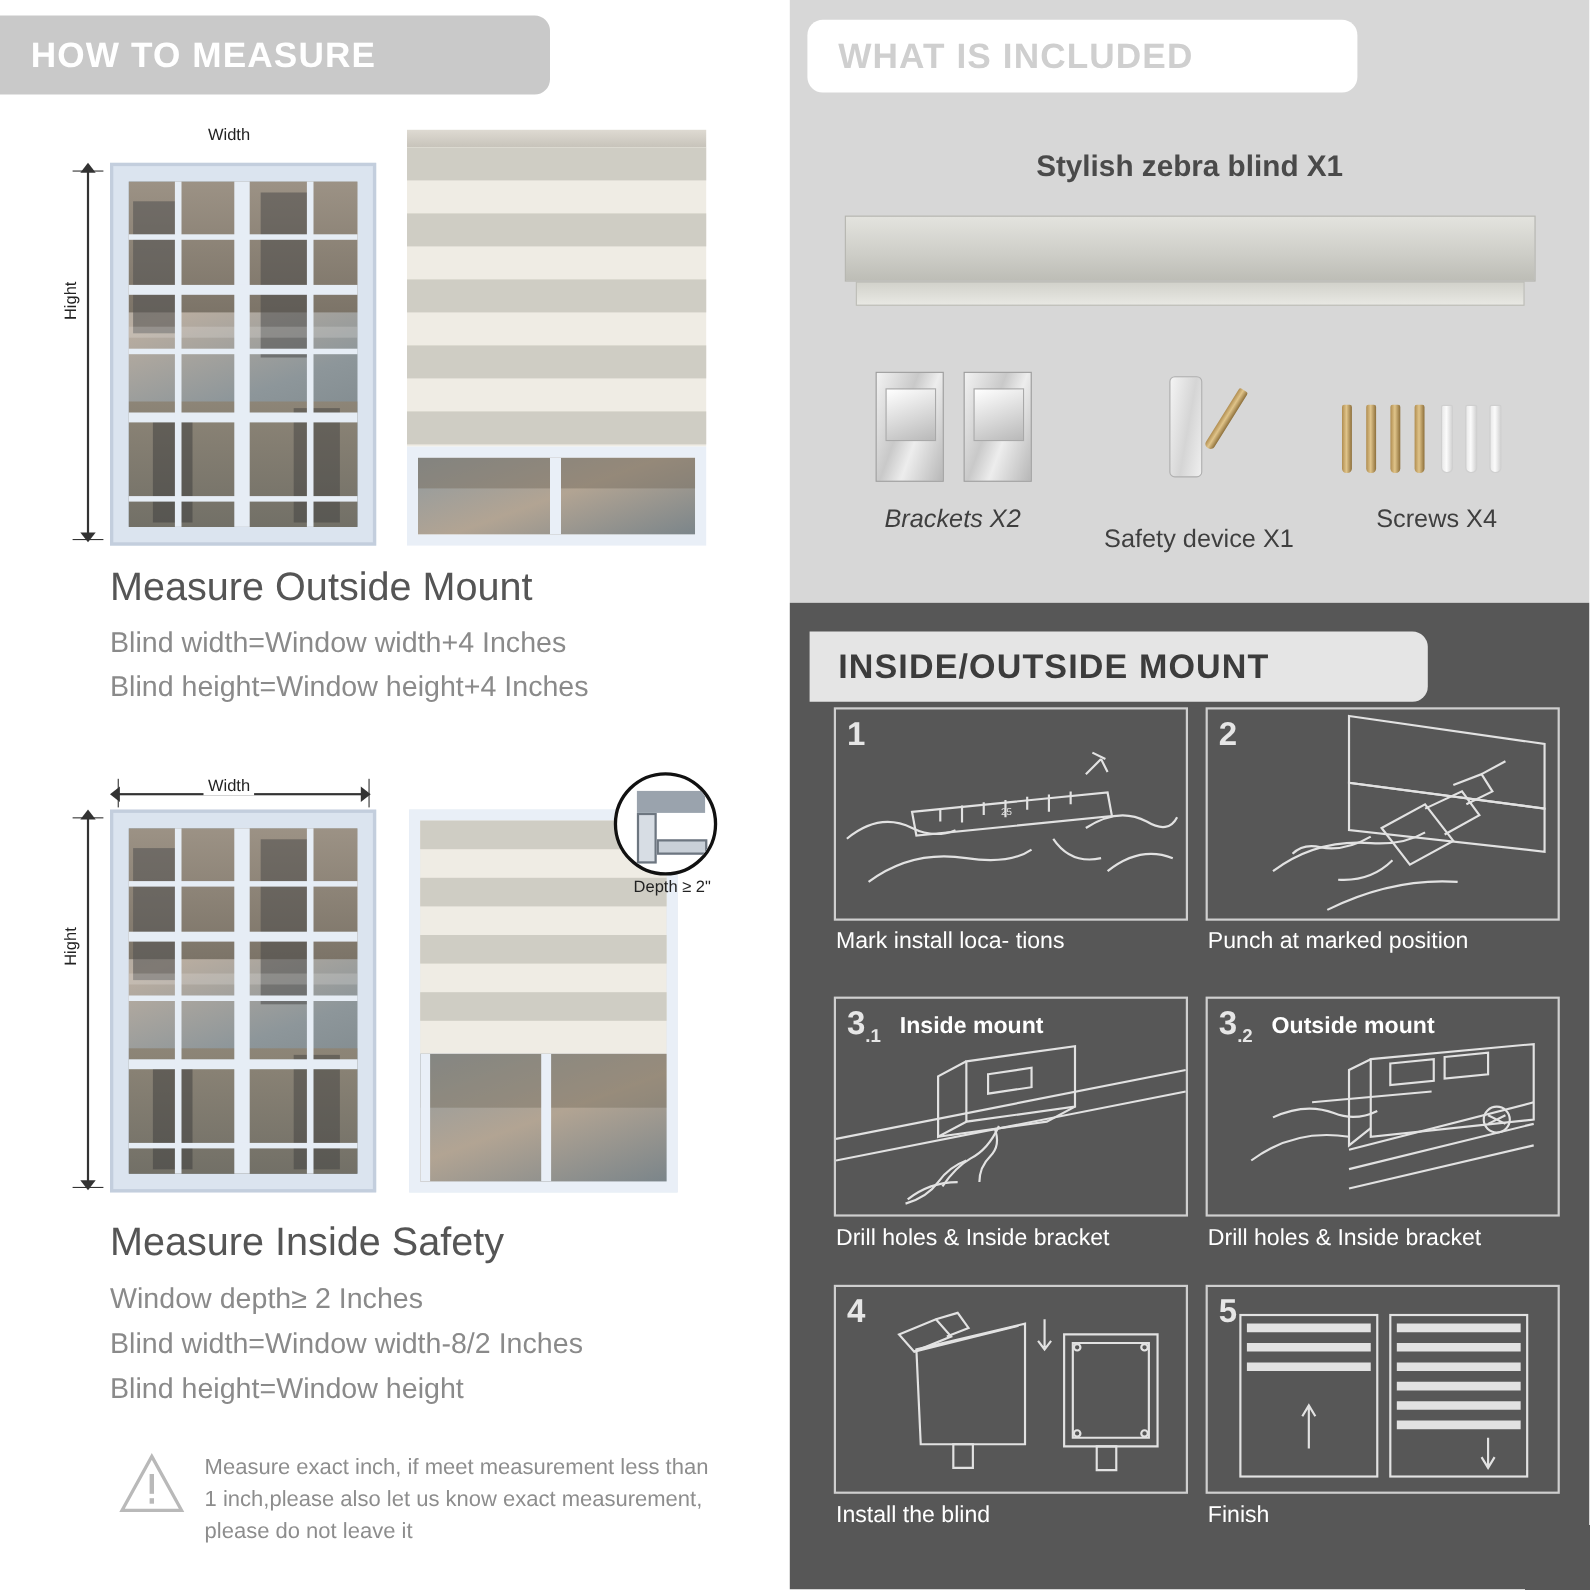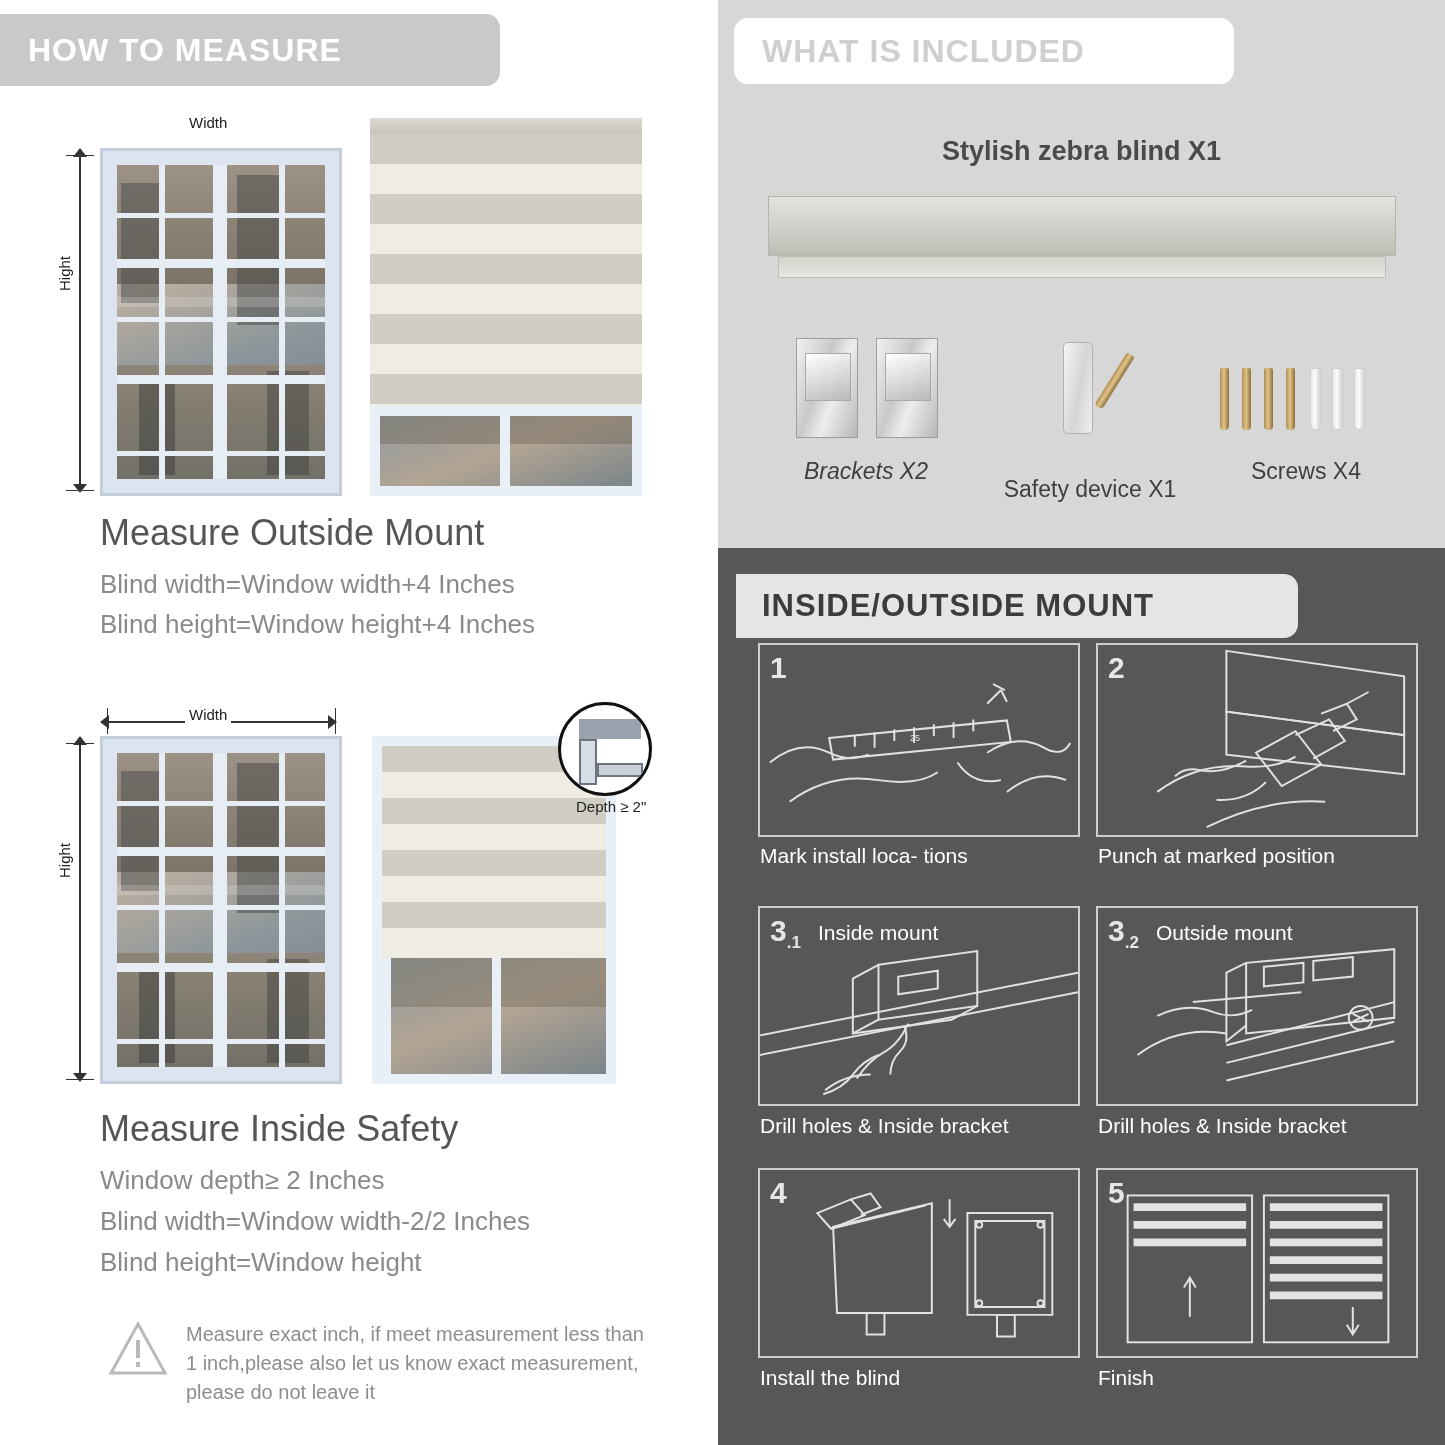--- a/index.html
+++ b/index.html
@@ -128,21 +128,21 @@
   }
   .step {
     position:absolute; border:2px solid #cfcfcf;
     background:#575757;
   }
   .step-num {
     position:absolute; left:10px; top:6px; font-size:30px; color:#e6e6e6; font-weight:bold;
   }
   .step-num sub { font-size:17px; }
   .step-sub {
-    position:absolute; left:58px; top:13px; font-size:21px; color:#ffffff;
+    position:absolute; left:58px; top:13px; font-size:21px; color:#ffffff;font-weight:bold;
   }
   .step-cap { position:absolute; font-size:21px; color:#ffffff; }
   .sketch { position:absolute; inset:0; }
   .sketch svg { width:100%; height:100%; display:block; }
 </style>
 </head>
 <body>
 
 <div class="page">
 
@@ -258,21 +258,21 @@
       <div style="position:absolute;left:558px;top:12px;width:94px;height:94px;border:3px solid #111;border-radius:50%;background:#fff;overflow:hidden;">
         <div style="position:absolute;left:18px;top:14px;width:62px;height:20px;background:#9aa3ad;"></div>
         <div style="position:absolute;left:18px;top:34px;width:18px;height:46px;background:#d7dde4;border:2px solid #6d7680;"></div>
         <div style="position:absolute;left:36px;top:58px;width:46px;height:14px;background:#c9d0d8;border:2px solid #6d7680;"></div>
       </div>
       <div style="position:absolute;left:576px;top:108px;font-size:15px;color:#222;">Depth ≥ 2"</div>
     </div>
 
     <div class="sec-title" style="position:absolute;left:100px;top:1108px;">Measure Inside Safety</div>
     <div class="sec-line" style="position:absolute;left:100px;top:1160px;">Window depth≥ 2 Inches</div>
-    <div class="sec-line" style="position:absolute;left:100px;top:1201px;">Blind width=Window width-2/2 Inches</div>
+    <div class="sec-line" style="position:absolute;left:100px;top:1201px;">Blind width=Window width-8/2 Inches</div>
     <div class="sec-line" style="position:absolute;left:100px;top:1242px;">Blind height=Window height</div>
 
     <div class="warn" style="left:108px;top:1320px;width:560px;">
       <svg width="60" height="58" viewBox="0 0 60 58">
         <polygon points="30,4 57,53 3,53" fill="none" stroke="#b9b9b9" stroke-width="3"></polygon>
         <rect x="28" y="20" width="4" height="18" fill="#b9b9b9"></rect>
         <rect x="28" y="42" width="4" height="5" fill="#b9b9b9"></rect>
       </svg>
       <div class="warn-txt" style="width:460px;">Measure exact inch, if meet measurement less than 1 inch,please also let us know exact measurement, please do not leave it</div>
     </div>

